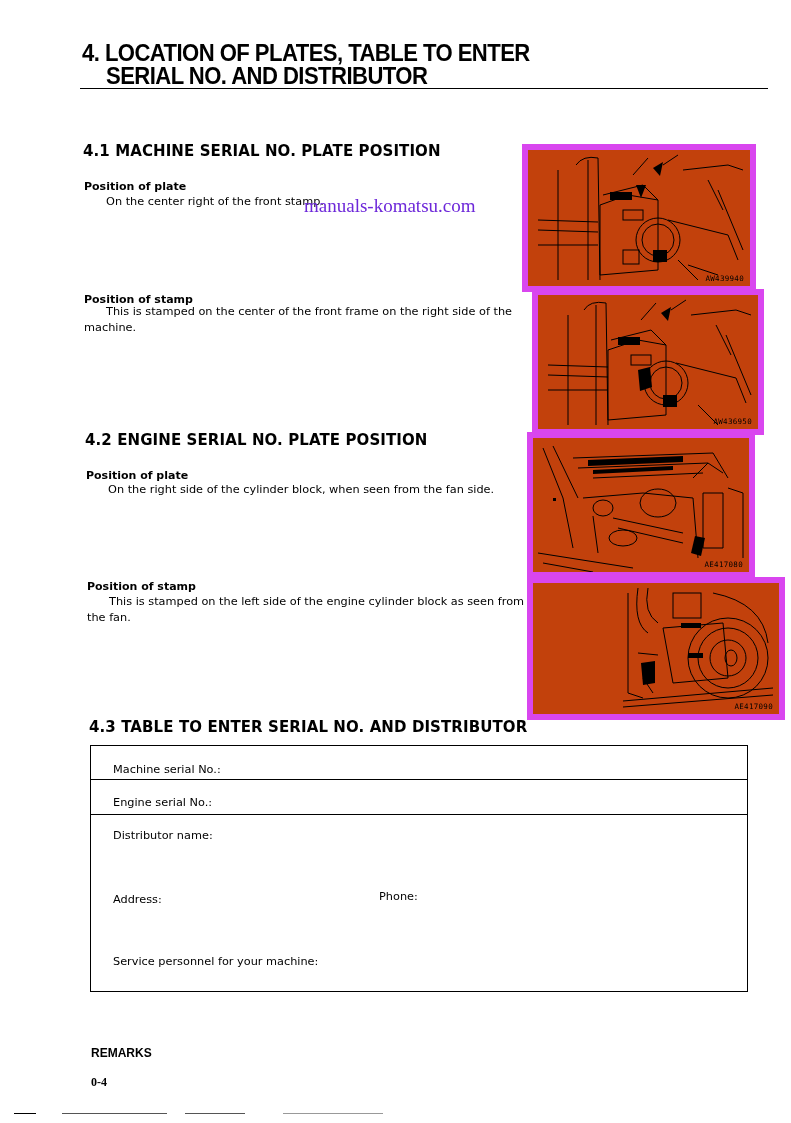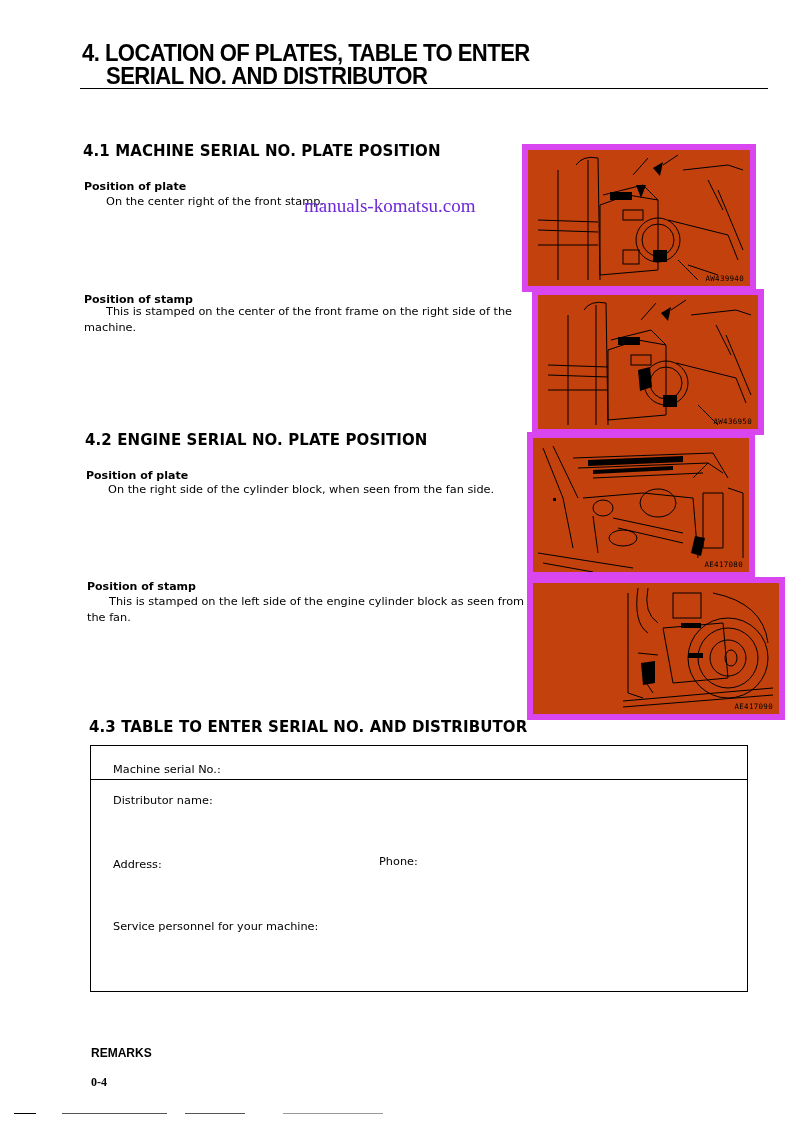--- a/index.html
+++ b/index.html
@@ -171,20 +171,23 @@
   </svg>
   <span class="fig-code">AE417090</span>
 </div>
 
 <div class="abs sec-head" style="left:89px; top:718px;">4.3  TABLE TO ENTER SERIAL NO. AND DISTRIBUTOR</div>
 
 <div class="abs form-table" style="left:90px; top:745px; width:656px; height:245px;">
   <div class="form-row" style="height:33px;">
     <span class="form-label" style="left:22px; top:17px;">Machine serial No.:</span>
   </div>
+  <div class="form-row" style="height:34px;">
+    <span class="form-label" style="left:22px; top:16px;">Engine serial No.:</span>
+  </div>
   <div class="form-row" style="height:175px;">
     <span class="form-label" style="left:22px; top:14px;">Distributor name:</span>
     <span class="form-label" style="left:22px; top:78px;">Address:</span>
     <span class="form-label" style="left:288px; top:75px;">Phone:</span>
     <span class="form-label" style="left:22px; top:140px;">Service personnel for your machine:</span>
   </div>
 </div>
 
 <div class="abs remarks" style="left:91px; top:1013px;margin-top:33px;">REMARKS</div>
 

